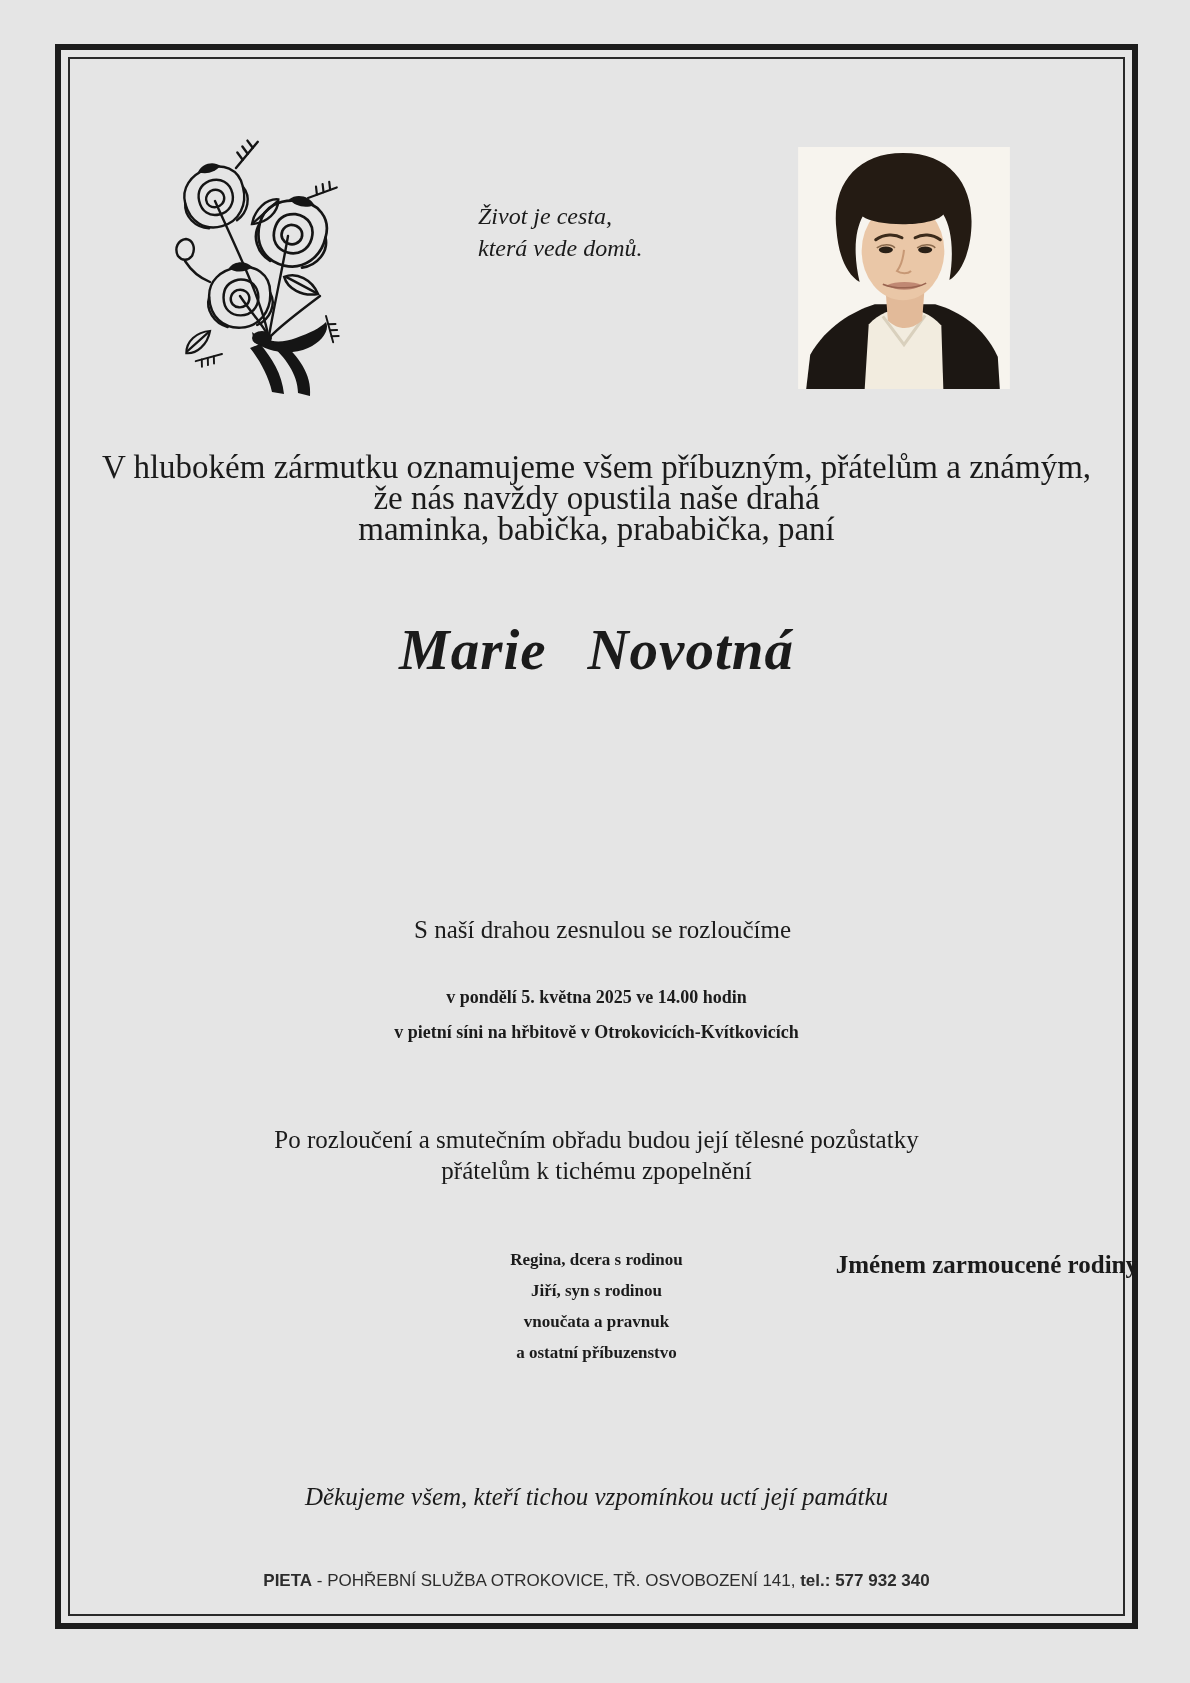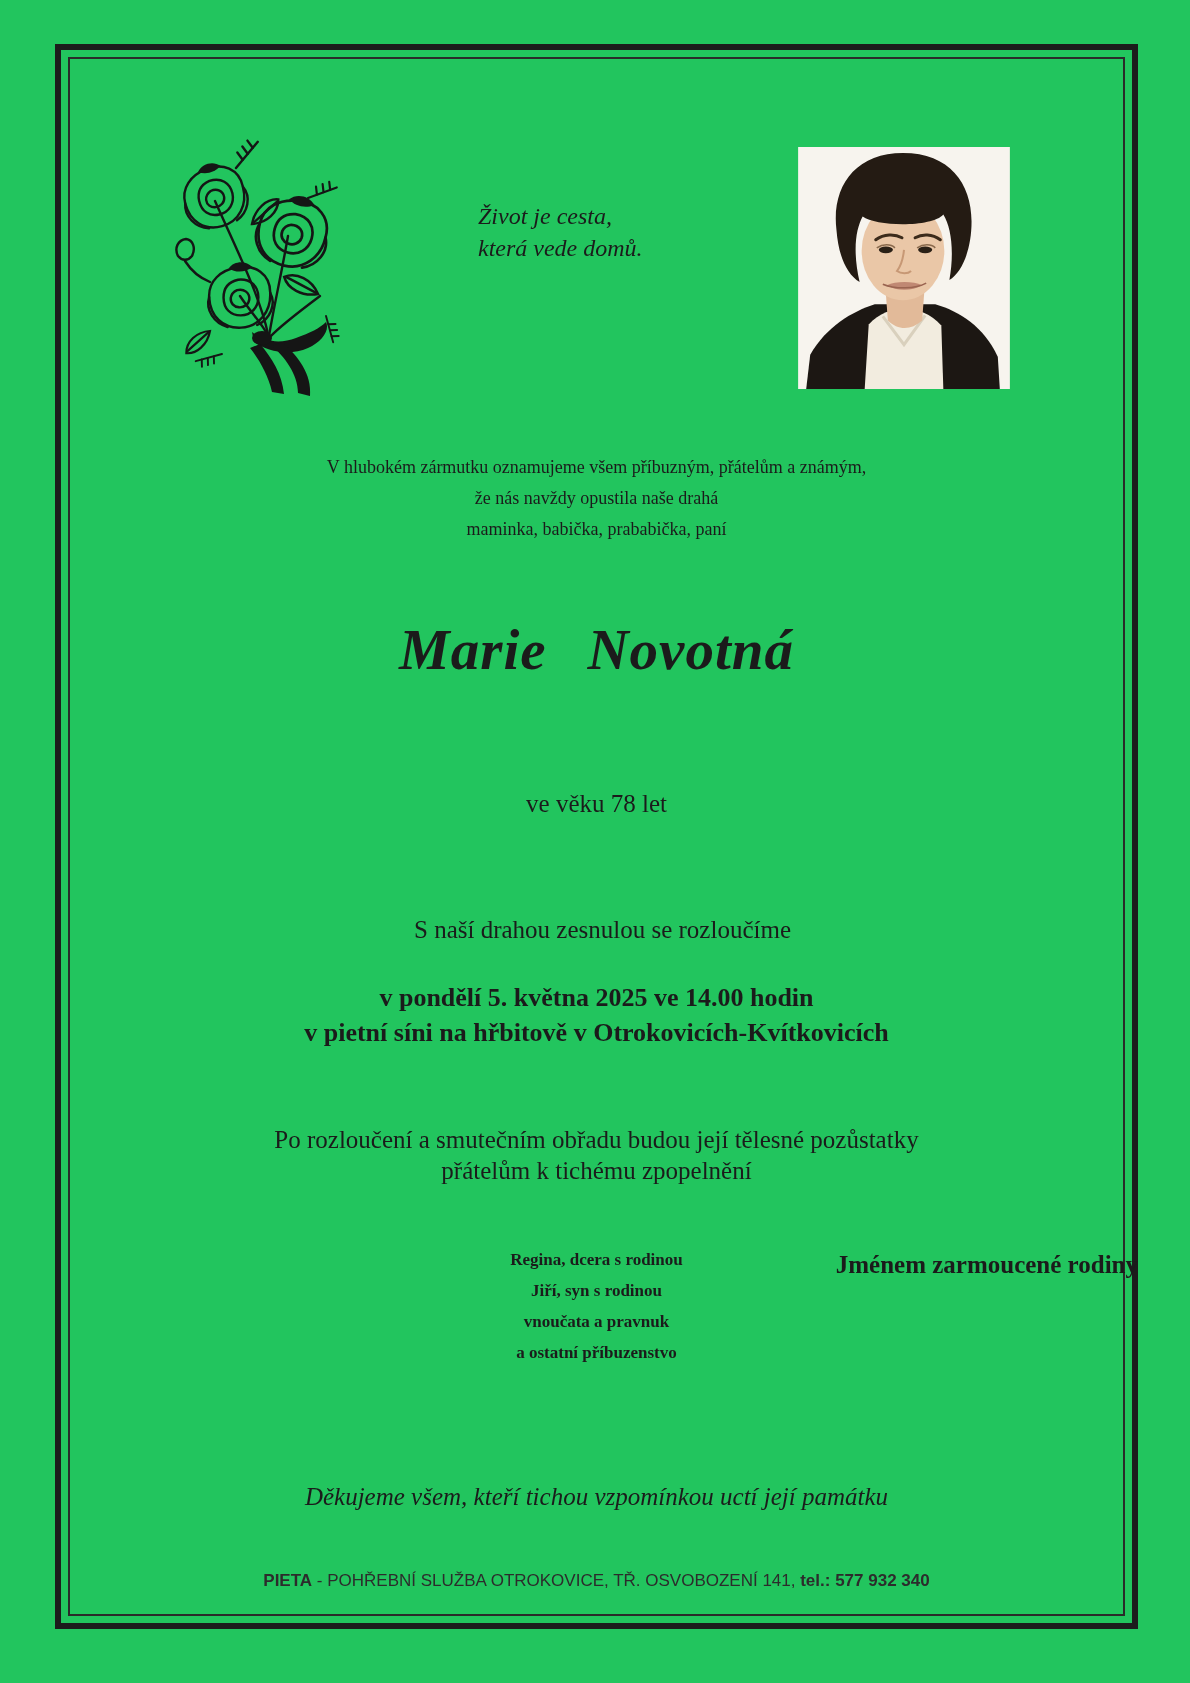--- a/index.html
+++ b/index.html
@@ -4,21 +4,21 @@
 <style>
   html, body {
     margin: 0;
     padding: 0;
     background: #ffffff;
   }
   .page {
     position: relative;
     width: 1190px;
     height: 1683px;
-    background: #22c55e;
+    background: #e5e5e5;
     font-family: "Liberation Serif", serif;
     color: #1b1b1b;
     overflow: hidden;
   }
   .frame-outer {
     position: absolute;
     left: 55px;
     top: 44px;
     width: 1083px;
     height: 1585px;
@@ -54,21 +54,21 @@
     height: 292px;
   }
   .photo {
     left: 798px;
     top: 147px;
     width: 212px;
     height: 242px;
   }
   .announcement {
     top: 452px;
-    font-size: 18px;
+    font-size: 33px;
     line-height: 31px;
   }
   .deceased-name {
     top: 618px;
     font-size: 57px;
     line-height: 64px;
     font-weight: bold;
     font-style: italic;
     word-spacing: 0.45em;
     letter-spacing: 1px;
@@ -79,21 +79,21 @@
     line-height: 31.5px;
   }
   .farewell-intro {
     top: 915px;
     font-size: 25px;
     line-height: 30px;
     padding-left: 6px;
   }
   .ceremony {
     top: 980px;
-    font-size: 26px;
+    font-size: 18px;
     line-height: 35px;
     font-weight: bold;
   }
   .cremation {
     top: 1125px;
     font-size: 25px;
     line-height: 30.5px;
   }
   .family-heading {
     top: 1250px;
@@ -220,21 +220,20 @@
 
   <div class="abs centered announcement">
     <div>V hlubokém zármutku oznamujeme všem příbuzným, přátelům a známým,</div>
     <div>že nás navždy opustila naše drahá</div>
     <div>maminka, babička, prababička, paní</div>
   </div>
 
   <div class="abs centered deceased-name">Marie Novotná</div>
 
   <div class="abs centered death-info">
-    <div>ve věku 78 let</div>
   </div>
 
   <div class="abs centered farewell-intro">S naší drahou zesnulou se rozloučíme</div>
 
   <div class="abs centered ceremony">
     <div>v pondělí 5. května 2025 ve 14.00 hodin</div>
     <div>v pietní síni na hřbitově v Otrokovicích-Kvítkovicích</div>
   </div>
 
   <div class="abs centered cremation">

